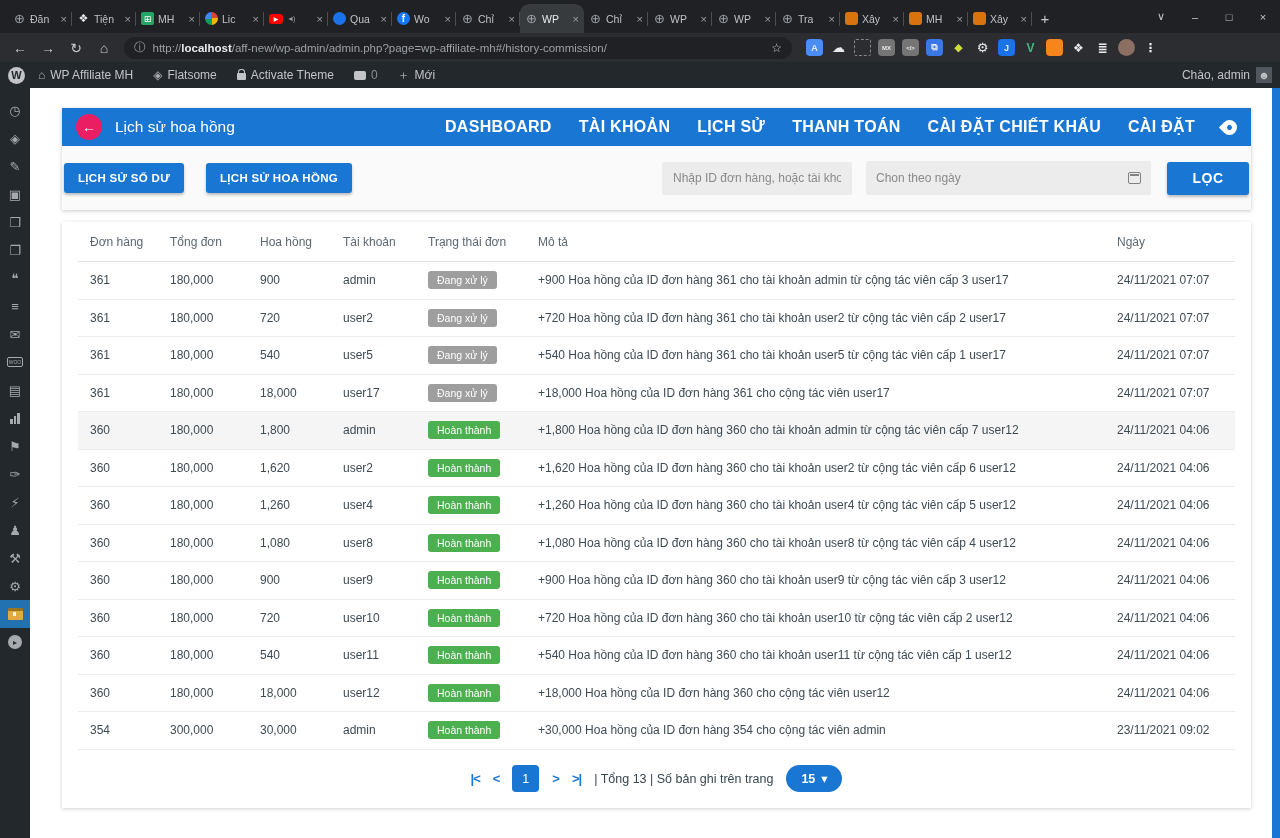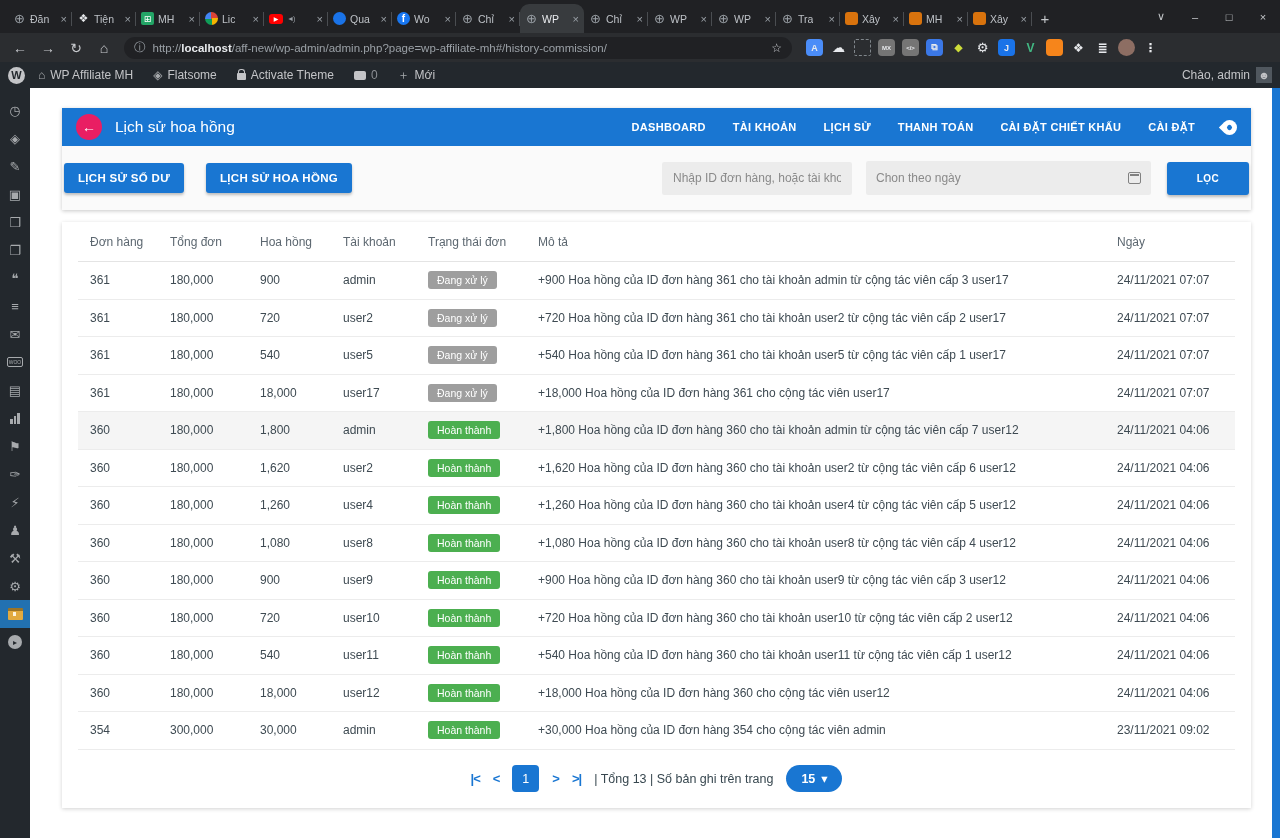--- a/index.html
+++ b/index.html
@@ -78,39 +78,39 @@
   .scrollbar { position:absolute; right:0; top:0; bottom:0; width:8px; background:#f1f1f1; }
   .scrollbar .thumb { position:absolute; top:0; bottom:0; width:8px; background:#1976d2; }
 
   
   .top-card { box-shadow:0 1px 4px rgba(0,0,0,.22); }
   .appbar { height:38px; background:#1976d2; display:flex; align-items:center; padding:0 14px; gap:13px; }
   .backbtn { width:26px; height:26px; border-radius:50%; background:#e91e63; color:#fff;
              display:flex; align-items:center; justify-content:center; font-size:14px; flex:none; }
   .apptitle { color:#fff; font-size:15.5px; }
   .appnav { margin-left:auto; display:flex; align-items:center; gap:27px; }
-  .appnav a { color:#fff; font-size:11px; font-weight:bold; letter-spacing:.3px; text-decoration:none; white-space:nowrap;text-align:center; }
+  .appnav a { color:#fff; font-size:16px; font-weight:bold; letter-spacing:.3px; text-decoration:none; white-space:nowrap;text-align:center; }
   .flame { width:15px; height:15px; background:#fff; border-radius:0 50% 50% 50%; transform:rotate(-45deg); position:relative; }
   .flame::after { content:""; position:absolute; left:5px; top:5px; width:5px; height:5px; border-radius:50%; background:#1976d2; }
 
   
   .filterbar { height:64px; background:#fafafa; display:flex; align-items:center; padding:0 2px; }
   .ftab { height:30px; background:#1976d2; color:#fff; border:none; border-radius:3px; margin-right:22px;
           padding:0 14px; font-size:11.5px; font-weight:bold; letter-spacing:.3px;
           box-shadow:0 2px 3px rgba(0,0,0,.25); font-family:inherit; }
   .f-search { margin-left:auto; width:190px; height:33px; background:#ececec; border:none; border-radius:2px;
               padding:0 11px; font-size:12px; color:#555; font-family:inherit; }
   .f-search::placeholder, .f-date input::placeholder { color:#8a8a8a; }
   .f-date { width:285px; height:34px; background:#ececec; border-radius:2px; margin-left:14px;
             display:flex; align-items:center; padding:0 10px; }
   .f-date input { flex:1; background:transparent; border:none; font-size:12px; color:#555; font-family:inherit; }
   .calic { width:13px; height:12px; border:1.5px solid #818181; border-radius:2px; position:relative; }
   .calic::before { content:""; position:absolute; top:1px; left:1px; right:1px; height:2px; background:#818181; }
   .f-go { width:82px; height:33px; margin-left:16px; background:#1976d2; color:#fff; border:none; border-radius:3px;
-          font-size:10px; font-weight:bold; letter-spacing:.5px; box-shadow:0 2px 3px rgba(0,0,0,.25); font-family:inherit; }
+          font-size:14px; font-weight:bold; letter-spacing:.5px; box-shadow:0 2px 3px rgba(0,0,0,.25); font-family:inherit; }
 
   
   .table-card { margin-top:12px; background:#fff; box-shadow:0 1px 4px rgba(0,0,0,.18); padding:0 16px; }
   .tgrid { display:grid; grid-template-columns:80px 90px 83px 85px 110px 1fr 130px; align-items:center; }
   .tgrid > div { padding-left:12px; }
   .thead { height:40px; border-bottom:1px solid #e4e4e4; color:#5c6770; font-size:12px; }
   .trow { height:37.5px; border-bottom:1px solid #ececec; color:#3e4a52; font-size:12px; }
   .trow.hl { background:#f5f5f5; }
   .badge { display:inline-block; color:#fff; font-size:10.5px; padding:3px 9px; border-radius:3px; }
   .badge.pending { background:#9e9e9e; }

